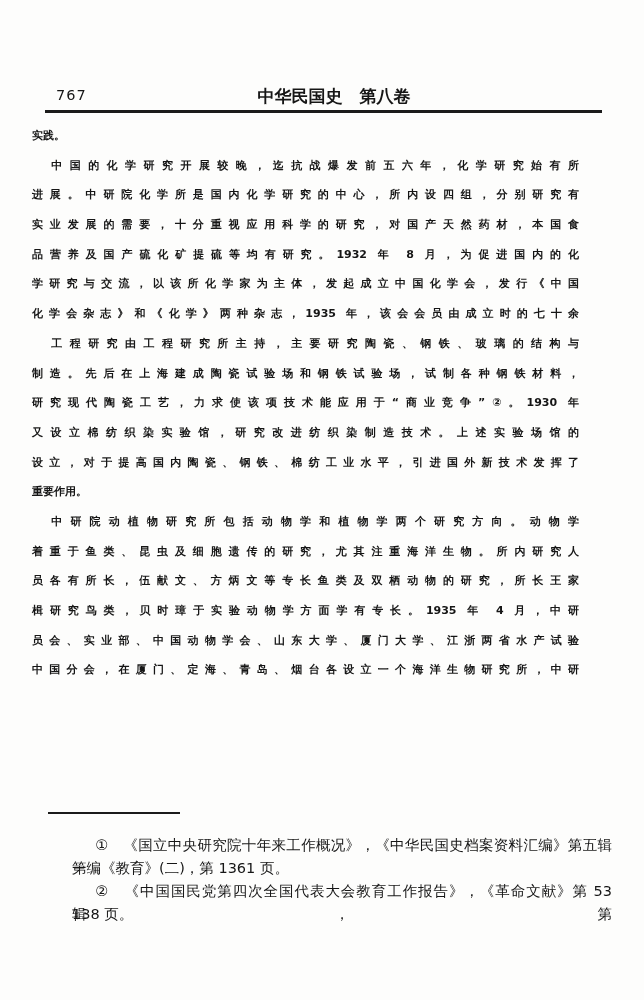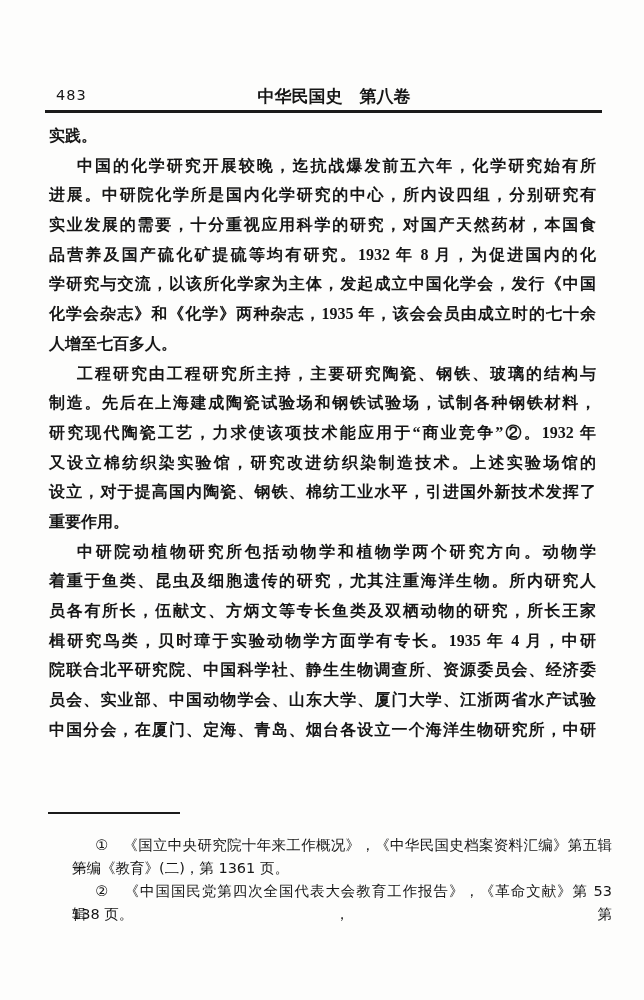--- a/index.html
+++ b/index.html
@@ -40,25 +40,24 @@
     position: absolute;
     left: 45px;
     top: 110px;
     width: 557px;
     height: 2.5px;
     background: #1b1b1b;
   }
   
   .bodytext {
     position: absolute;
-    left: 49px;
+    left: 32px;
     top: 121px;
     width: 547px;
-    font-size: 16px;
-    font-family: Liberation Serif, serif;
+    font-size: 11px;
   }
   .bodytext .line {
     height: 29.7px;
     line-height: 29.7px;
     text-align: justify;
     white-space: normal;
   }
   .line.just { text-align-last: justify; }
   .bodytext .line.ind { text-indent: 1.75em; }
   
@@ -84,46 +83,44 @@
     line-height: 23px;
     text-align: justify;
   }
   .footnotes .line.ind { text-indent: 1.6em; }
 </style>
 </head>
 <body>
 
 <div class="page">
 
-  <div class="pagenum">483</div>
+  <div class="pagenum">767</div>
 
   <div class="htitle">中华民国史　第八卷</div>
 
   <div class="hrule"></div>
 
   <main class="bodytext">
       <div class="line">实践。</div>
       <div class="line just ind">中国的化学研究开展较晚，迄抗战爆发前五六年，化学研究始有所</div>
       <div class="line just">进展。中研院化学所是国内化学研究的中心，所内设四组，分别研究有</div>
       <div class="line just">实业发展的需要，十分重视应用科学的研究，对国产天然药材，本国食</div>
       <div class="line just">品营养及国产硫化矿提硫等均有研究。1932 年 8 月，为促进国内的化</div>
       <div class="line just">学研究与交流，以该所化学家为主体，发起成立中国化学会，发行《中国</div>
       <div class="line just">化学会杂志》和《化学》两种杂志，1935 年，该会会员由成立时的七十余</div>
-      <div class="line">人增至七百多人。</div>
       <div class="line just ind">工程研究由工程研究所主持，主要研究陶瓷、钢铁、玻璃的结构与</div>
       <div class="line just">制造。先后在上海建成陶瓷试验场和钢铁试验场，试制各种钢铁材料，</div>
-      <div class="line just">研究现代陶瓷工艺，力求使该项技术能应用于“商业竞争”②。1932 年</div>
+      <div class="line just">研究现代陶瓷工艺，力求使该项技术能应用于“商业竞争”②。1930 年</div>
       <div class="line just">又设立棉纺织染实验馆，研究改进纺织染制造技术。上述实验场馆的</div>
       <div class="line just">设立，对于提高国内陶瓷、钢铁、棉纺工业水平，引进国外新技术发挥了</div>
       <div class="line">重要作用。</div>
       <div class="line just ind">中研院动植物研究所包括动物学和植物学两个研究方向。动物学</div>
       <div class="line just">着重于鱼类、昆虫及细胞遗传的研究，尤其注重海洋生物。所内研究人</div>
       <div class="line just">员各有所长，伍献文、方炳文等专长鱼类及双栖动物的研究，所长王家</div>
       <div class="line just">楫研究鸟类，贝时璋于实验动物学方面学有专长。1935 年 4 月，中研</div>
-      <div class="line just">院联合北平研究院、中国科学社、静生生物调查所、资源委员会、经济委</div>
       <div class="line just">员会、实业部、中国动物学会、山东大学、厦门大学、江浙两省水产试验</div>
       <div class="line just">中国分会，在厦门、定海、青岛、烟台各设立一个海洋生物研究所，中研</div>
     </main>
 
   <div class="fnrule"></div>
 
   <section class="footnotes">
       <div class="line just ind">①　《国立中央研究院十年来工作概况》，《中华民国史档案资料汇编》第五辑第</div>
       <div class="line">一编《教育》(二)，第 1361 页。</div>
       <div class="line just ind">②　《中国国民党第四次全国代表大会教育工作报告》，《革命文献》第 53 辑，第</div>

